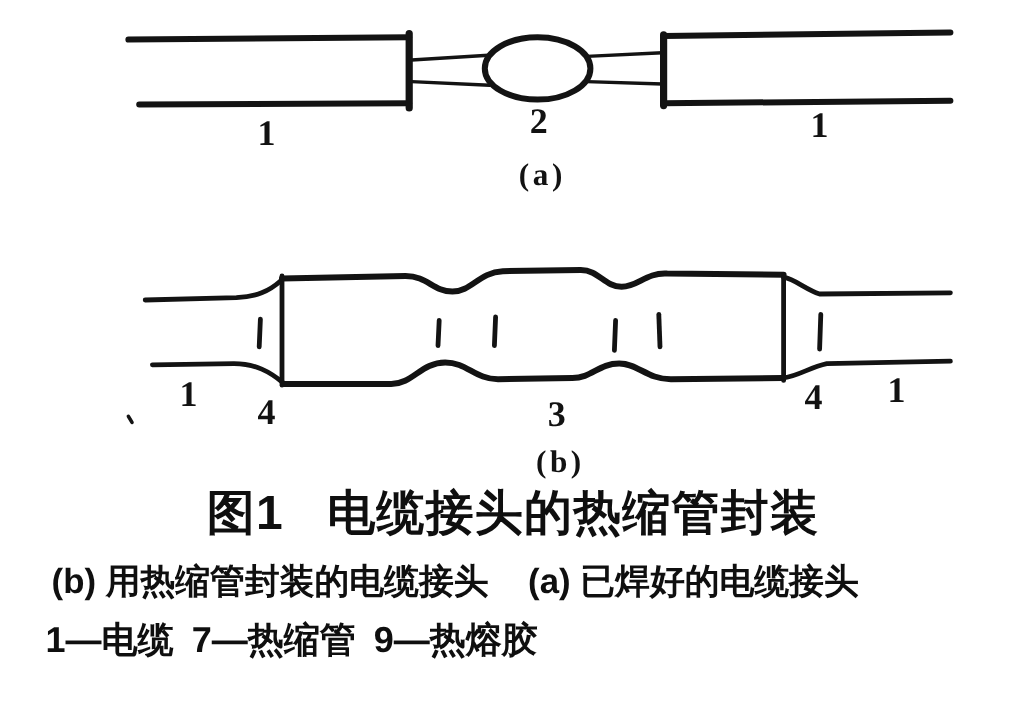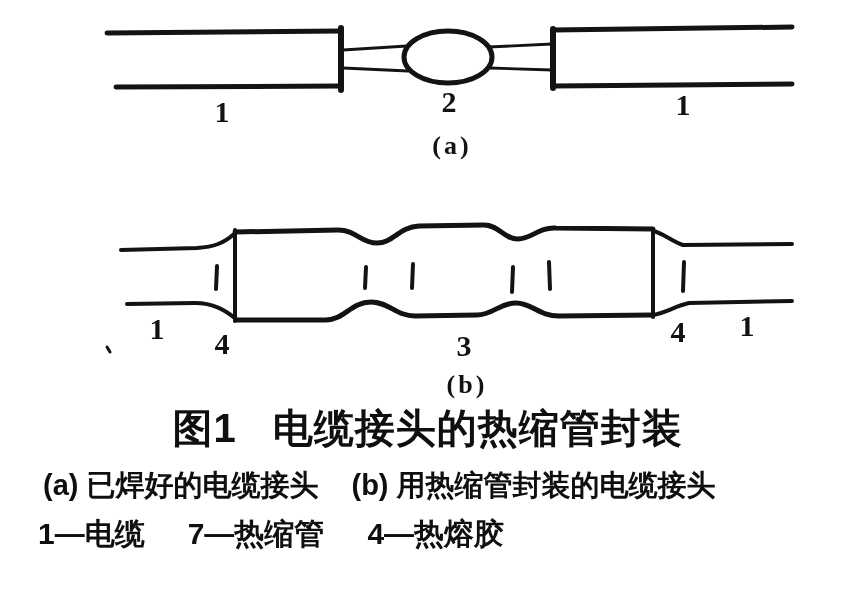--- a/index.html
+++ b/index.html
@@ -65,21 +65,21 @@
     font-size: 29px;
     line-height: 1.1;
     color: #0f0f0f;
     white-space: nowrap;
   }
   .legend-line2 {
     position: absolute;
     left: 38px;
     top: 517px;
     display: flex;
-    gap: 43px;
+    gap: 15px;
     font-family: "Liberation Sans", sans-serif;
     font-weight: 700;
     font-size: 30px;
     line-height: 1.1;
     color: #0f0f0f;
     white-space: nowrap;
   }
 </style>
 </head>
 <body>
@@ -139,23 +139,23 @@
   <span class="num-label" style="left:464px; top:331px;">3</span>
   <span class="num-label" style="left:678px; top:317px;">4</span>
   <span class="num-label" style="left:747px; top:311px;">1</span>
   <span class="sublabel" style="left:467px; top:372px;">(b)</span>
 
   <div class="caption">
     <span>图1</span><span class="caption-title">电缆接头的热缩管封装</span>
   </div>
 
   <div class="legend-line1">
+    <span>(b) 用热缩管封装的电缆接头</span>
     <span>(a) 已焊好的电缆接头</span>
-    <span>(b) 用热缩管封装的电缆接头</span>
   </div>
 
   <div class="legend-line2">
     <span>1—电缆</span>
     <span>7—热缩管</span>
-    <span>4—热熔胶</span>
+    <span>9—热熔胶</span>
   </div>
 
 </div>
 
 </body></html>

